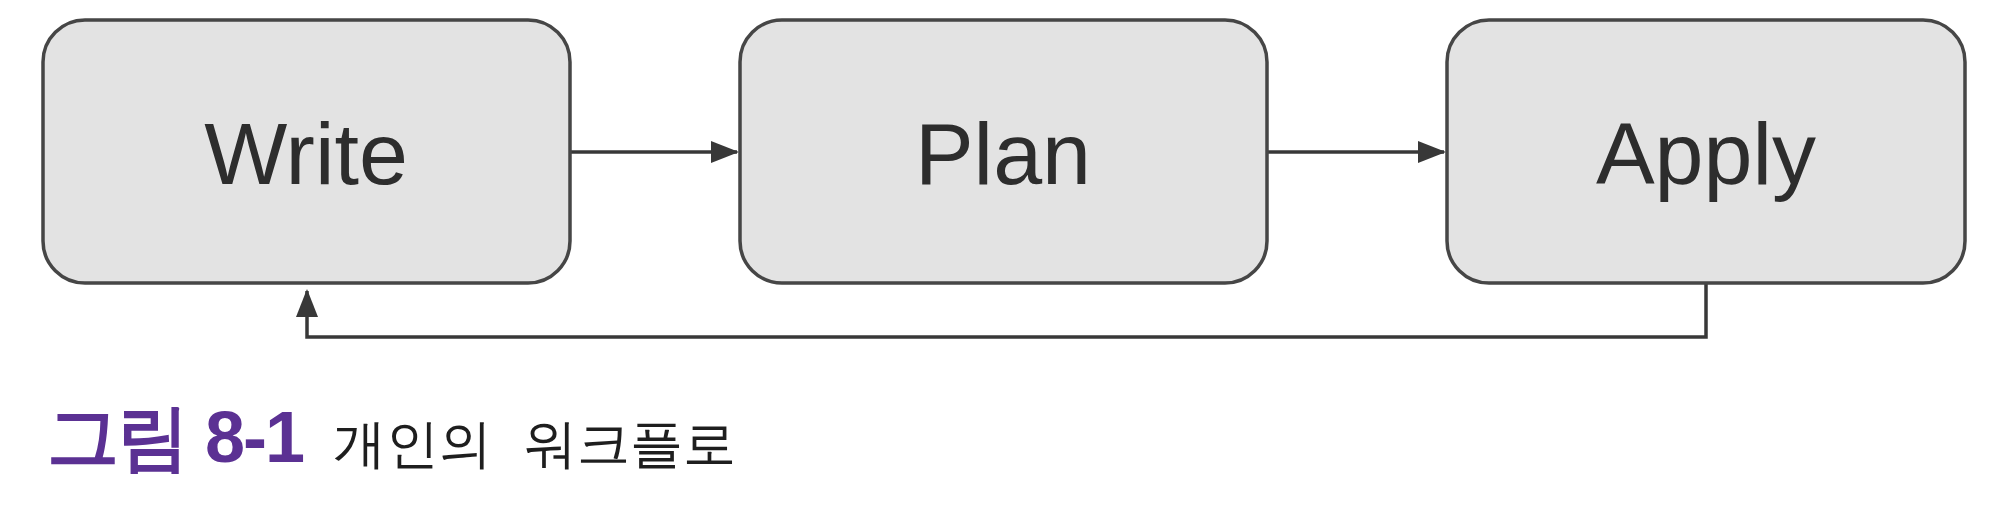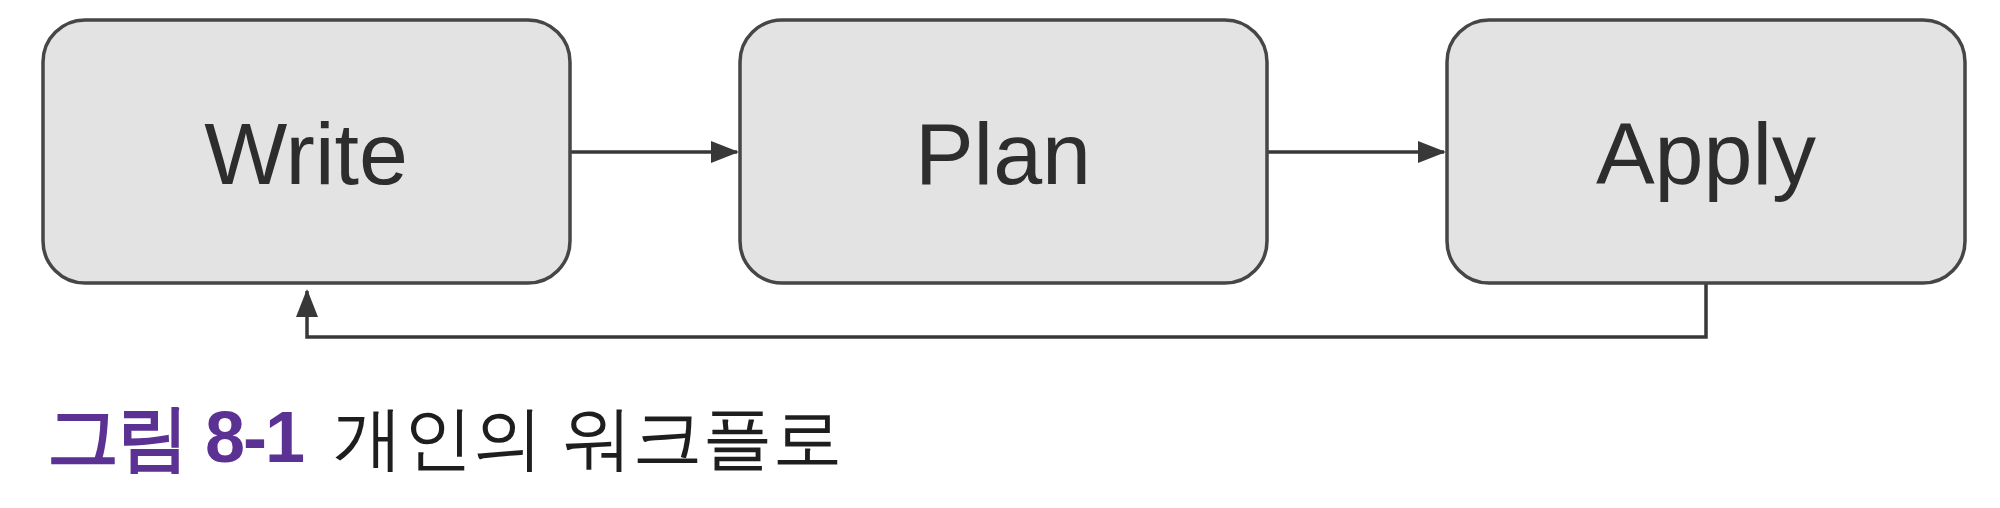--- a/index.html
+++ b/index.html
@@ -44,22 +44,23 @@
     justify-content: space-between;
   }
   .caption-label {
     color: var(--caption-label, #5b3193);
     font-size: 72px;
     font-weight: 800;
     letter-spacing: -2px;
   }
   .caption-title {
     color: var(--caption-title, #1e1e1e);
-    font-size: 70px;
+    font-size: 53px;
     font-weight: 400;
+    font-family: Liberation Mono, monospace;
   }
 </style>
 </head>
 <body>
 
 <div class="figure">
 
   <svg class="flowchart" width="2000" height="360" viewBox="0 0 2000 360" xmlns="http://www.w3.org/2000/svg">
     <defs>
       <marker id="arrowhead" markerUnits="userSpaceOnUse" markerWidth="34" markerHeight="28" refX="26" refY="11" orient="auto">

